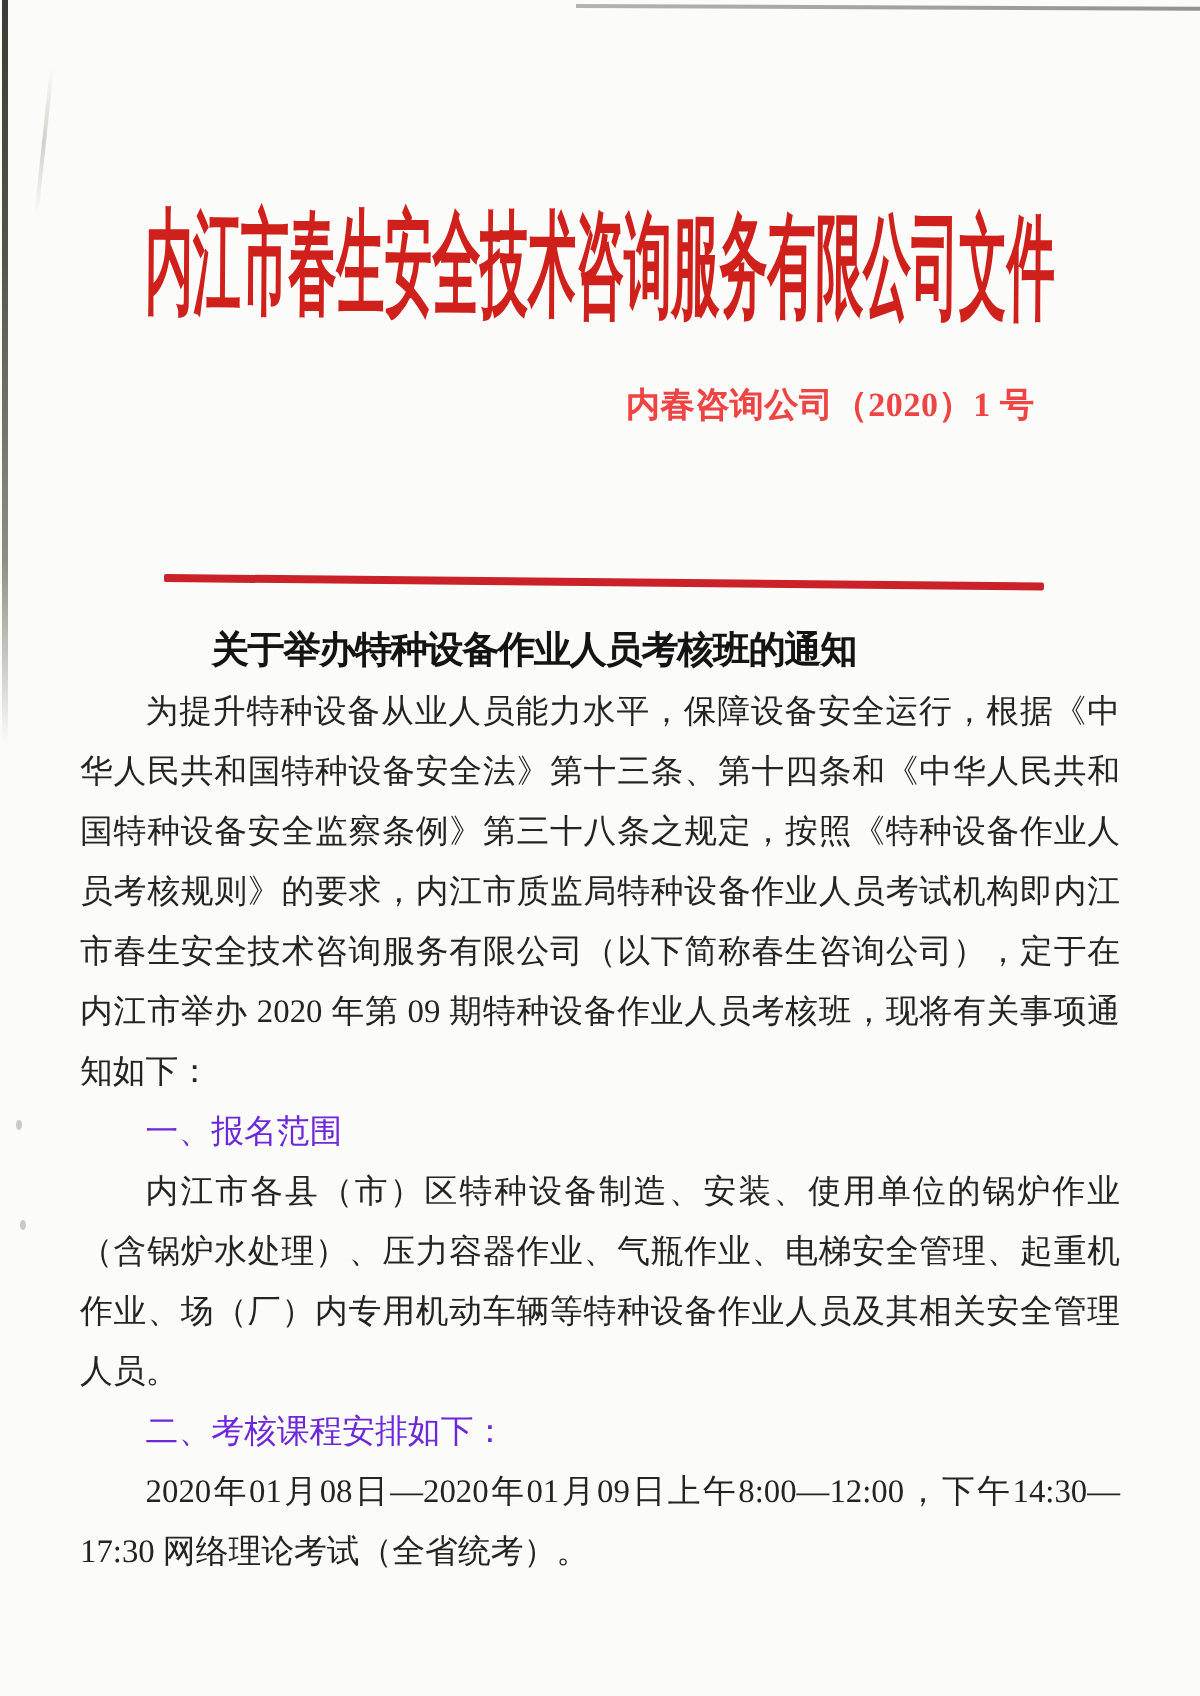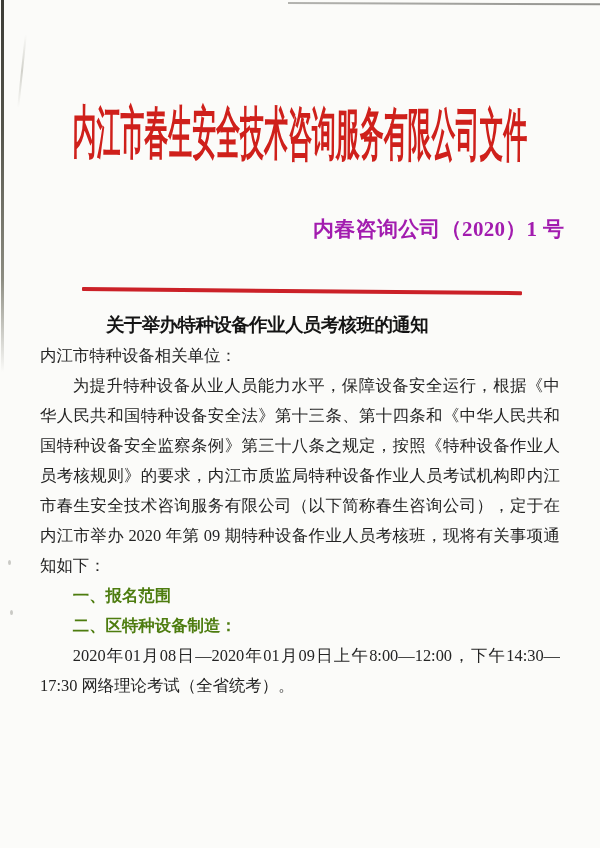--- a/index.html
+++ b/index.html
@@ -37,22 +37,22 @@
   .org-title {
     position:absolute; top:101px; left:50%;
     margin:0; white-space:nowrap;
     font-size:57px; font-weight:bold; line-height:1.15;
     color:#cf201b;
     transform:translateX(-50%) rotate(0.35deg) scaleX(0.42);
     letter-spacing:0;
   }
   .doc-number {
     position:absolute; top:191px; left:313px;
-    font-size:21px; font-weight:bold; color:#a21caf;
-    white-space:nowrap; letter-spacing:0.3px;margin-top:24px;
+    font-size:17px; font-weight:bold; color:#ef4444;
+    white-space:nowrap; letter-spacing:0.3px;
   }
   .red-line {
     position:absolute; top:287px; left:82px;
     width:440px; height:4px; background:#cb2128;
     border-radius:1px;
     transform:rotate(0.55deg); transform-origin:left center;
   }
 
   
   .notice-title {
@@ -62,38 +62,38 @@
     font-size:18.5px; font-weight:bold; color:#141414;
     letter-spacing:-0.6px;
   }
   .doc-body {
     position:absolute; top:341px; left:40px; width:520px;
     font-size:16.4px; line-height:30px; color:#242424;
   }
   .doc-body p { margin:0; text-align:justify; }
   .salutation { text-indent:0; }
   .para { text-indent:2em; }
-  .section-head { text-indent:2em; font-weight:bold; color:#4d7c0f; }
+  .section-head { text-indent:2em; font-weight:normal; color:#6d28d9; }
 </style>
 </head>
 <body>
 
 <div class="scan-edge-left"></div>
 <div class="scan-edge-top"></div>
 <div class="paper-crease"></div>
 <div class="scan-speck-1"></div>
 <div class="scan-speck-2"></div>
 
 <h1 class="org-title">内江市春生安全技术咨询服务有限公司文件</h1>
 
 <div class="doc-number">内春咨询公司（2020）1 号</div>
 
 <div class="red-line"></div>
 
 <h2 class="notice-title">关于举办特种设备作业人员考核班的通知</h2>
 
 <div class="doc-body">
-  <p class="salutation">内江市特种设备相关单位：</p>
   <p class="para">为提升特种设备从业人员能力水平，保障设备安全运行，根据《中华人民共和国特种设备安全法》第十三条、第十四条和《中华人民共和国特种设备安全监察条例》第三十八条之规定，按照《特种设备作业人员考核规则》的要求，内江市质监局特种设备作业人员考试机构即内江市春生安全技术咨询服务有限公司（以下简称春生咨询公司），定于在内江市举办 2020 年第 09 期特种设备作业人员考核班，现将有关事项通知如下：</p>
   <p class="section-head">一、报名范围</p>
-  <p class="section-head">二、区特种设备制造：</p>
+  <p class="para">内江市各县（市）区特种设备制造、安装、使用单位的锅炉作业（含锅炉水处理）、压力容器作业、气瓶作业、电梯安全管理、起重机作业、场（厂）内专用机动车辆等特种设备作业人员及其相关安全管理人员。</p>
+  <p class="section-head">二、考核课程安排如下：</p>
   <p class="para">2020年01月08日—2020年01月09日上午8:00—12:00，下午14:30—17:30 网络理论考试（全省统考）。</p>
 </div>
 
 </body></html>

